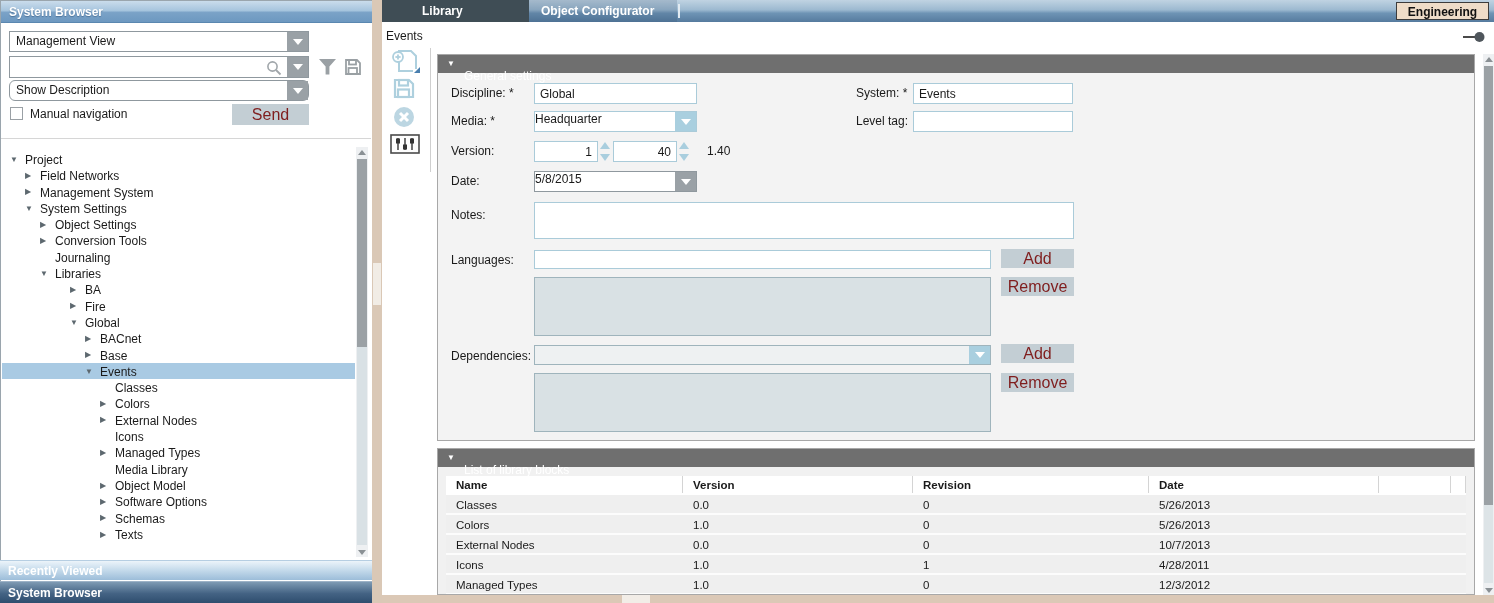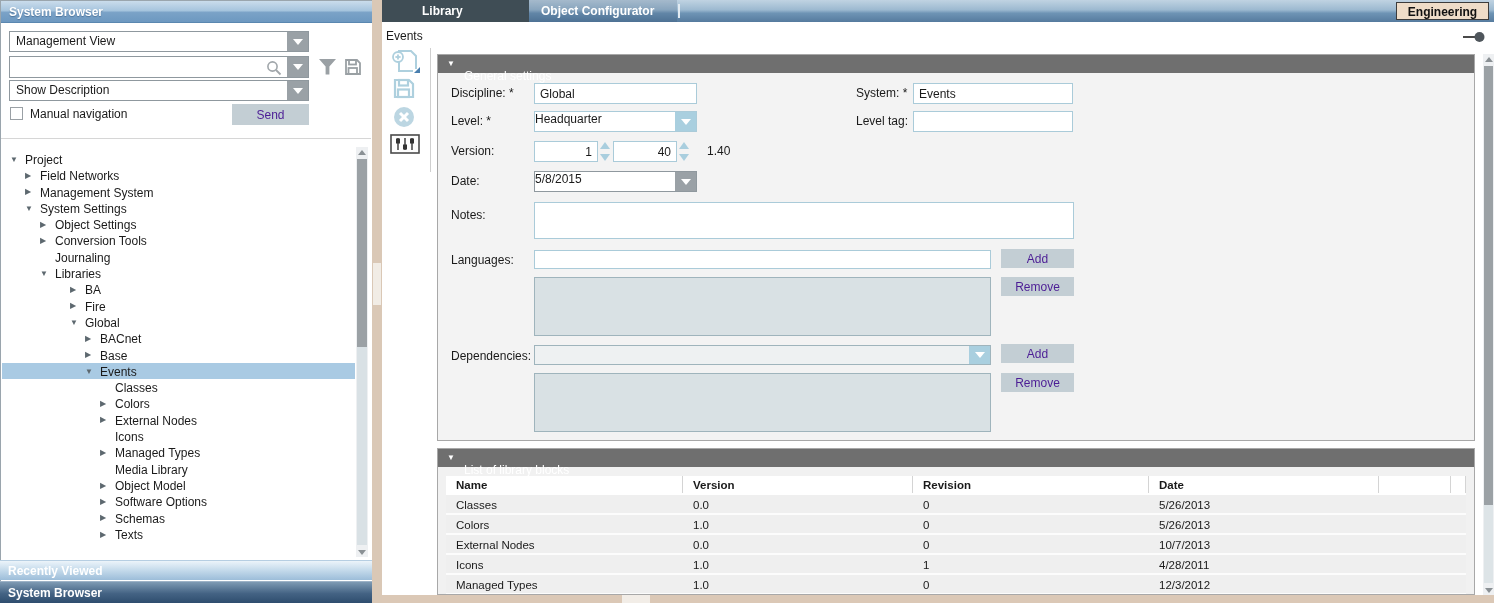--- a/index.html
+++ b/index.html
@@ -12,21 +12,21 @@
   .lp{left:0;top:0;width:372px;height:603px;background:#fff;border:1px solid #9aa5ad;border-right:none;}
   .lp-title{left:0;top:0;width:372px;height:22px;line-height:22px;padding-left:8px;
     background:linear-gradient(180deg,#cadcec 0%,#a7c5de 45%,#7aa2c7 55%,#6d98c0 100%);
     color:#fff;font-weight:bold;text-shadow:0 1px 1px rgba(10,40,80,.35);border-bottom:1px solid #5a87b0;}
   .combo{background:#fff;border:1px solid #8f989e;}
   .combo .combo-text{position:absolute;left:6px;top:0;right:24px;line-height:19px;white-space:nowrap;overflow:hidden;}
   .dd-btn{position:absolute;top:0;right:0;bottom:0;width:21px;display:flex;align-items:center;justify-content:center;}
   .dd-gray{background:#9aa1a6;}
   .dd-blue{background:#a9cfdf;}
   .tri-down{width:0;height:0;border-left:5px solid transparent;border-right:5px solid transparent;border-top:6px solid #fff;}
-  .btn{border:none;color:#4c1d95;background:#c3ced4;font-family:inherit;font-size:12px;text-align:center;}
+  .btn{border:none;color:#7f1d1d;background:#c3ced4;font-family:inherit;font-size:16px;text-align:center;}
   .checkbox{background:#fff;border:1px solid #9aa0a5;}
 
   .tree{left:1px;top:144px;width:353px;height:414px;overflow:hidden;padding-top:6px;}
   .tree-row{position:relative;height:16.3px;line-height:16.3px;white-space:nowrap;}
   .tree-row.selected{background:#a9cae3;}
   .tree-arrow{display:inline-block;width:15px;font-size:8px;color:#5d686f;vertical-align:middle;}
   .tree-label{vertical-align:middle;}
 
   .sb{background:#eef0f2;}
   .sb-thumb{background:#9ba1a5;}
@@ -110,21 +110,21 @@
         </svg>
     </span>
     <span class="abs" style="left:343px;top:57px;">
       <svg width="18" height="18" viewBox="0 0 18 18" fill="none" stroke="#9aa0a4" stroke-width="1.8">
         <path d="M2 2 h11 l3 3 v11 h-14 z"></path>
           <rect x="5" y="2" width="7" height="4.5"></rect>
           <rect x="4.5" y="10" width="8.5" height="6"></rect>
       </svg>
     </span>
 
-    <div class="abs combo" style="left:8px;top:79px;width:300px;height:21px;">
+    <div class="abs combo" style="left:8px;top:79px;width:300px;height:21px;border-radius:6px;">
       <span class="combo-text">Show Description</span>
       <span class="dd-btn dd-gray">
           <span class="tri-down"></span>
         </span>
     </div>
 
     <span class="abs checkbox" style="left:9px;top:106px;width:13px;height:13px;"></span>
     <span class="abs" style="left:29px;top:106px;">Manual navigation</span>
     <button class="abs btn" style="left:231px;top:103px;width:77px;height:21px;">Send</button>
 
@@ -238,21 +238,21 @@
       <div class="sec-head">
         <span class="tri">▼</span>
         <span class="ttl">General settings</span>
       </div>
 
       <span class="abs lbl" style="left:13px;top:28px;">Discipline: *</span>
       <input class="abs field" style="left: 96px; top: 28px; width: 163px; height: 21px;" value="Global">
       <span class="abs lbl" style="left:418px;top:28px;">System: *</span>
       <input class="abs field" style="left: 475px; top: 28px; width: 160px; height: 21px;" value="Events">
 
-      <span class="abs lbl" style="left:13px;top:56px;">Level: *</span>
+      <span class="abs lbl" style="left:13px;top:56px;">Media: *</span>
       <div class="abs field" style="left:96px;top:56px;width:163px;height:21px;padding:0;">
         <span class="combo-text">Headquarter</span>
         <span class="dd-btn dd-blue">
             <span class="tri-down"></span>
           </span>
       </div>
       <span class="abs lbl" style="left:418px;top:56px;">Level tag:</span>
       <input class="abs field" style="left: 475px; top: 56px; width: 160px; height: 21px;" value="">
 
       <span class="abs lbl" style="left:13px;top:86px;">Version:</span>

